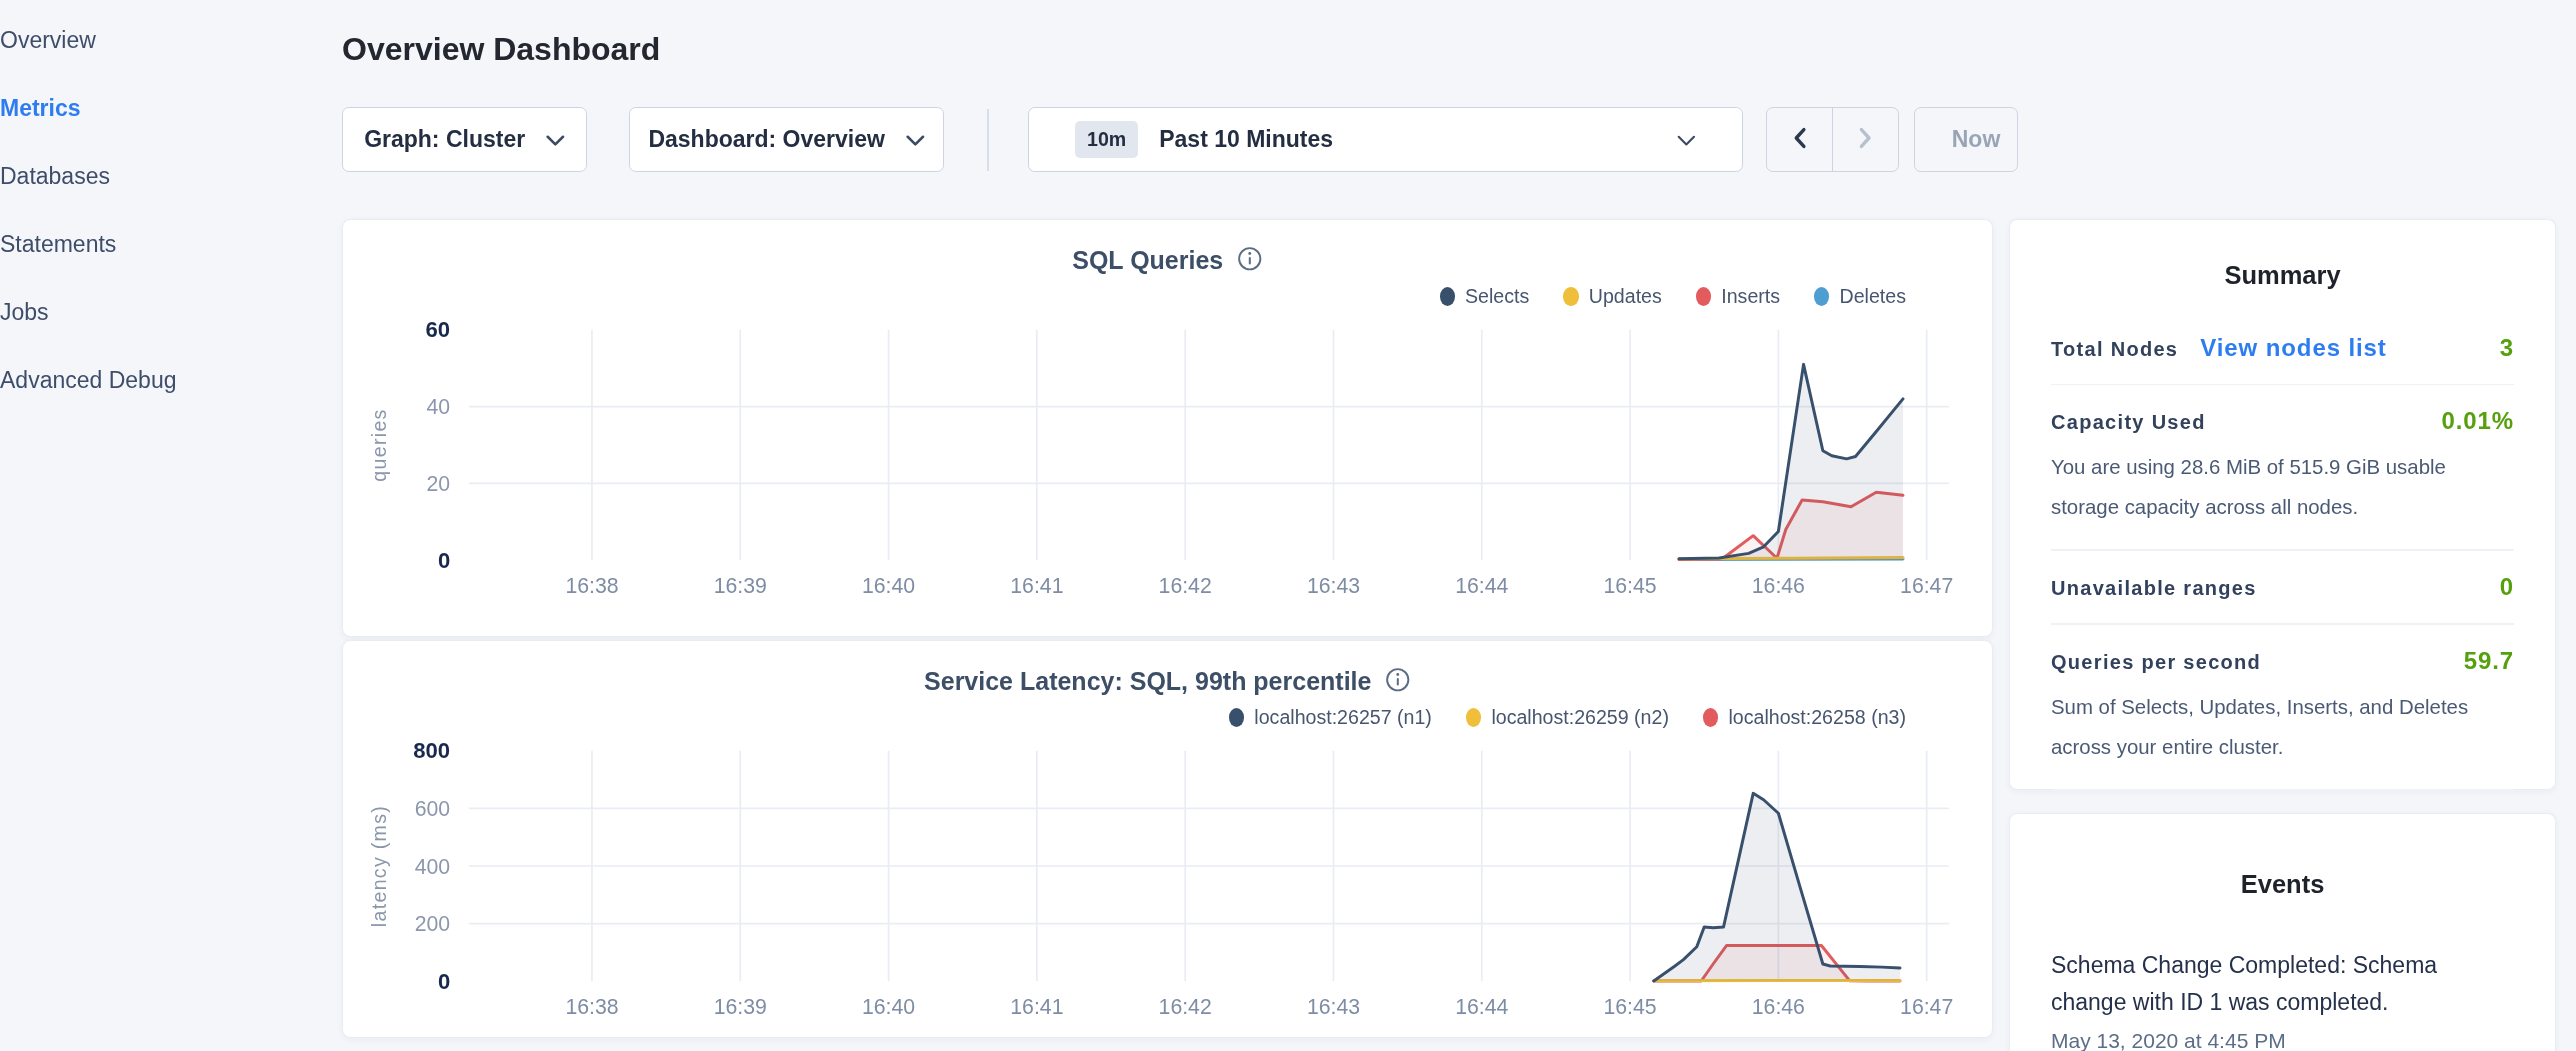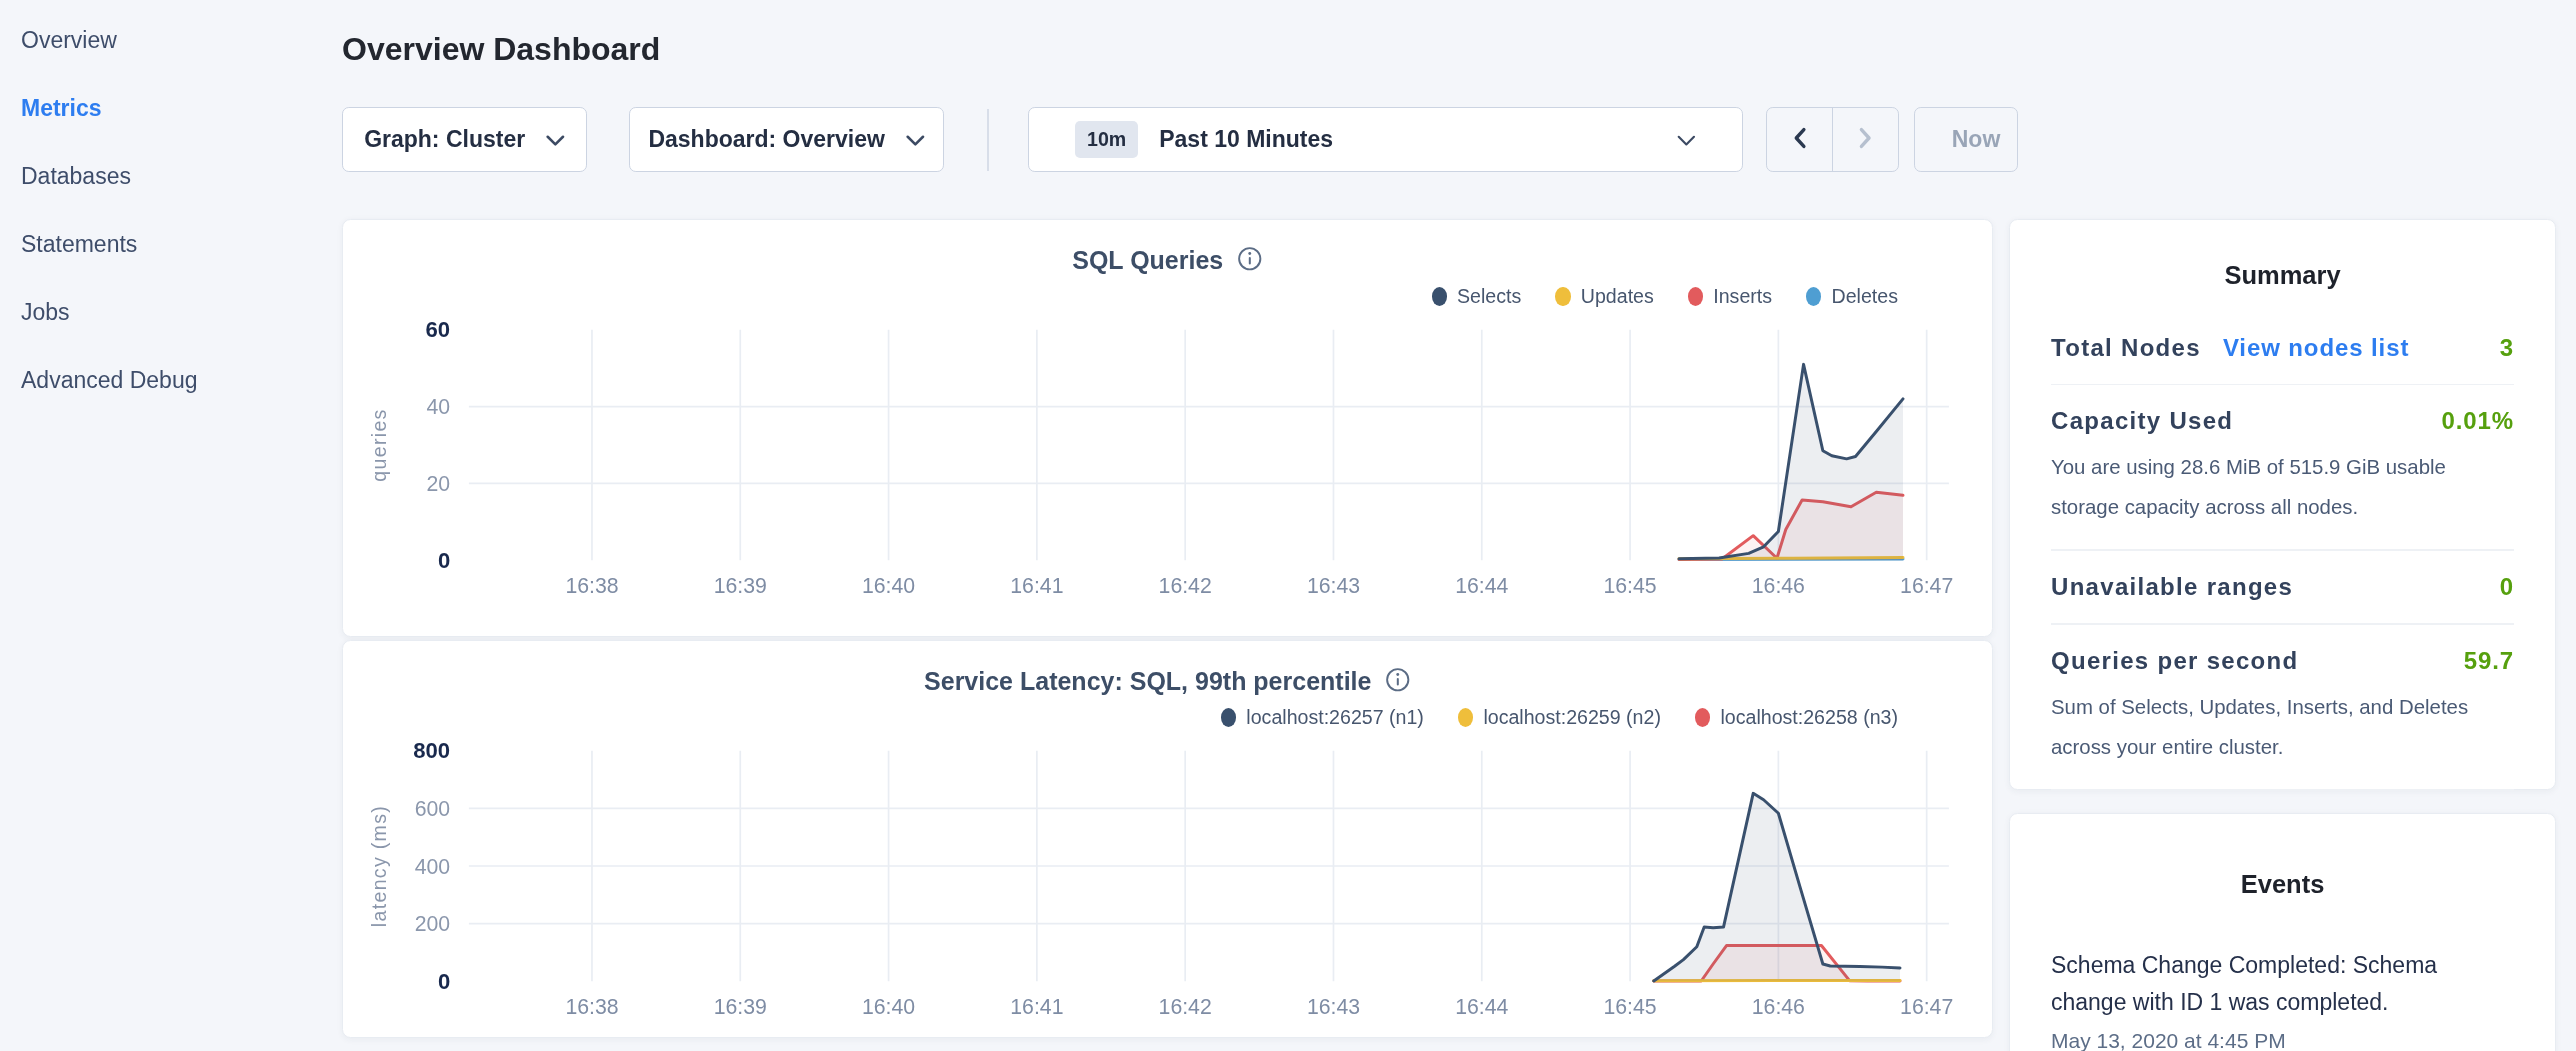--- a/index.html
+++ b/index.html
@@ -1,21 +1,21 @@
 <!DOCTYPE html>
 <html style="font-size:13.6px"><head>
 <meta charset="utf-8">
 <style>
   html,body{margin:0;padding:0;width:2576px;height:1051px;overflow:hidden;
     font-family:"Liberation Sans","DejaVu Sans",sans-serif;background:#f4f6fa;}
   .app{position:relative;width:2576px;height:1051px;background:#f4f6fa;}
 
   
   .sidebar{position:absolute;left:0;top:0;width:323px;height:1051px;padding-top:6.8px;}
-  .nav-item{height:68px;display:flex;align-items:center;padding-left:21px;
+  .nav-item{height:68px;display:flex;align-items:center;
     font-size:23px;color:#3e4d6a;cursor:pointer;}
   .nav-item.active{color:#2d7df0;font-weight:700;}
 
   
   .page-title{position:absolute;left:342px;top:31px;font-size:32px;font-weight:600;color:#23272f;}
 
   
   .tbox{position:absolute;top:107px;height:65px;background:#ffffff;border:1.7px solid #ccd4e2;
     border-radius:6.8px;display:flex;align-items:center;justify-content:center;gap:21px;
     font-size:23px;font-weight:700;color:#242e42;box-sizing:border-box;cursor:pointer;}
@@ -35,35 +35,35 @@
 
   
   .card{position:absolute;background:#ffffff;border:0.9px solid #e8ecf2;border-radius:8.5px;
     box-shadow:0 1.7px 6.8px rgba(40,50,70,0.05);box-sizing:border-box;}
   .chart-card1{left:342px;top:219px;width:1651px;height:418px;}
   .chart-card2{left:342px;top:640px;width:1651px;height:398px;}
 
   .chart-title-row{position:absolute;left:0;top:25.5px;width:100%;display:flex;
     align-items:center;justify-content:center;gap:14px;}
   .chart-title{font-size:25px;font-weight:700;color:#3d4e67;}
-  .legend{position:absolute;right:94px;top:65px;display:flex;gap:34px;align-items:center;}
+  .legend{position:absolute;right:86px;top:65px;display:flex;gap:34px;align-items:center;}
   .legend-item{display:flex;align-items:center;gap:10.2px;font-size:19.6px;color:#47566e;cursor:pointer;}
   .legend-dot{width:15.3px;height:18.7px;border-radius:50%;display:inline-block;}
   .axis-ylabel{position:absolute;left:36px;top:225px;transform:translate(-50%,-50%) rotate(-90deg);
     font-size:19.6px;color:#8a96ab;letter-spacing:1.3px;white-space:nowrap;}
   svg.plot{position:absolute;left:0;top:0;}
   .xtick{font-size:25px;fill:#7e8ca4;}
   .ytick-mid{font-size:25px;fill:#8b97ac;}
   .ytick-edge{font-size:26px;font-weight:700;fill:#19294d;}
 
   
   .summary-card{left:2009px;top:219px;width:547px;height:571px;padding:34px 41px 0 41px;}
   .side-heading{text-align:center;font-size:25.5px;font-weight:700;color:#1e222b;margin-top:6.8px;}
   .srow{display:flex;justify-content:space-between;align-items:baseline;}
-  .srow-label{font-size:24px;font-weight:700;color:#33425c;letter-spacing:1.3px;}
+  .srow-label{font-size:20px;font-weight:700;color:#33425c;letter-spacing:1.3px;}
   .srow-link{font-size:24px;font-weight:700;color:#2d7df0;letter-spacing:0.9px;margin-left:22px;cursor:pointer;}
   .srow-value{font-size:24px;font-weight:700;color:#56a00e;letter-spacing:0.9px;white-space:nowrap;}
   .srow-desc{font-size:20.4px;color:#4a5a75;line-height:40px;margin-top:12px;max-width:510px;}
   .sdivider{height:1.7px;background:#eef1f5;margin:22px 0;}
   .r1{margin-top:44px;}
 
   .events-card{left:2009px;top:813px;width:547px;height:306px;padding:49px 41px 0 41px;}
   .event-text{font-size:23px;color:#25304a;line-height:37px;margin-top:48px;max-width:425px;}
   .event-time{font-size:21px;color:#5c6d87;margin-top:8.5px;}
 </style>

